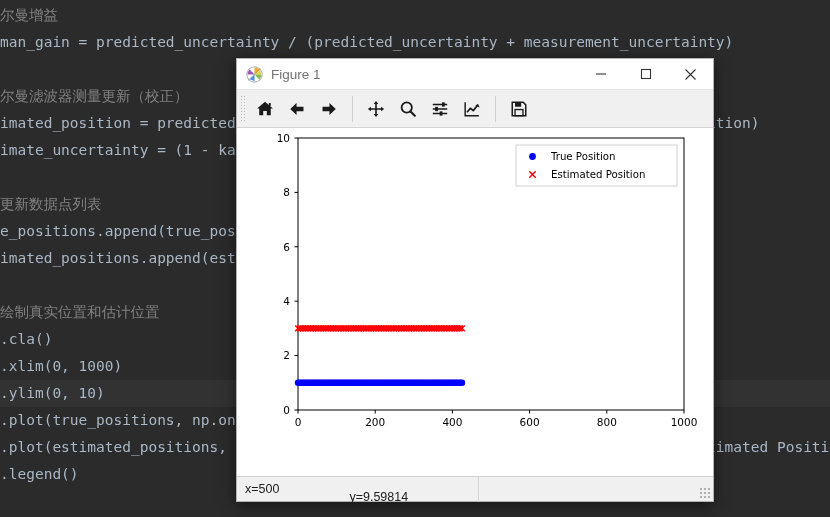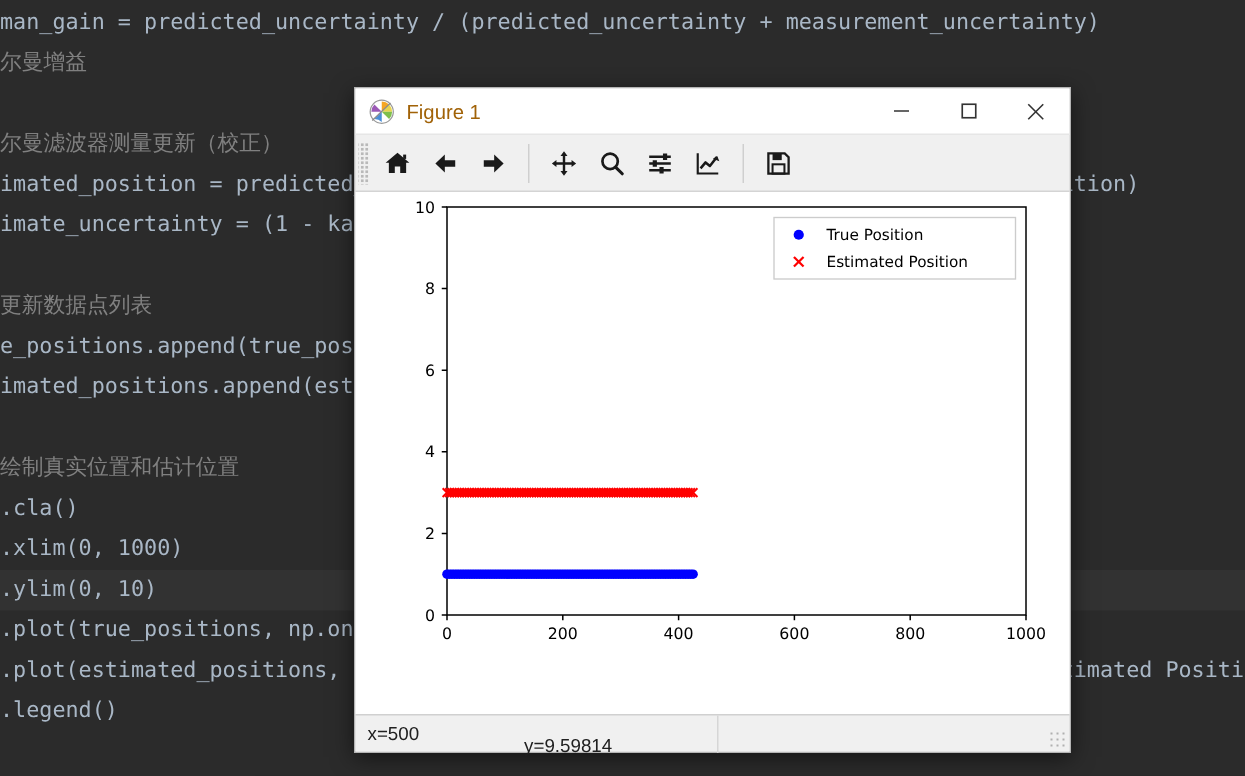--- a/index.html
+++ b/index.html
@@ -54,21 +54,21 @@
     border-bottom: 1px solid #e6e6e6;
     flex: 0 0 31px;
   }
   #titlebar .app-icon {
     width: 17px; height: 17px;
     margin-left: 9px; margin-right: 8px;
     flex: 0 0 17px;
   }
   #titlebar .title-text {
     font-size: 13.5px;
-    color: #a16207;
+    color: #737373;
     font-family: "Liberation Sans", sans-serif;
     flex: 1 1 auto;
   }
   .win-btn {
     width: 45px; height: 31px;
     display: flex; align-items: center; justify-content: center;
     flex: 0 0 45px;
   }
   .win-btn svg { display:block; }
 
@@ -133,22 +133,22 @@
     position: absolute; right: 2px; bottom: 2px;
     width: 12px; height: 12px;
     background-image: radial-gradient(#b0b0b0 1px, transparent 1px);
     background-size: 4px 4px;
   }
 </style>
 </head>
 <body>
 
 <div id="editor">
+  <div class="code-line"><span class="cmt">尔曼增益</span></div>
   <div class="code-line"><span>man_gain = predicted_uncertainty / (predicted_uncertainty + measurement_uncertainty)</span></div>
-  <div class="code-line"><span class="cmt">尔曼增益</span></div>
   <div class="code-line"><span></span></div>
   <div class="code-line"><span class="cmt">尔曼滤波器测量更新（校正）</span></div>
   <div class="code-line"><span>imated_position = predicted_position + kalman_gain * (measurement - predicted_position)</span></div>
   <div class="code-line"><span>imate_uncertainty = (1 - kalman_gain) * predicted_uncertainty</span></div>
   <div class="code-line"><span></span></div>
   <div class="code-line"><span class="cmt">更新数据点列表</span></div>
   <div class="code-line"><span>e_positions.append(true_position)</span></div>
   <div class="code-line"><span>imated_positions.append(estimated_position)</span></div>
   <div class="code-line"><span></span></div>
   <div class="code-line"><span class="cmt">绘制真实位置和估计位置</span></div>

